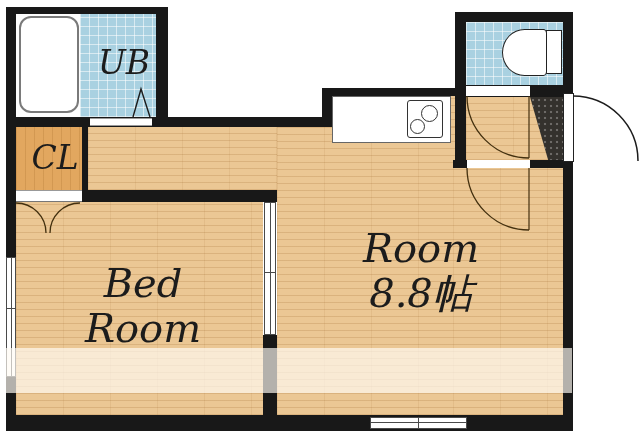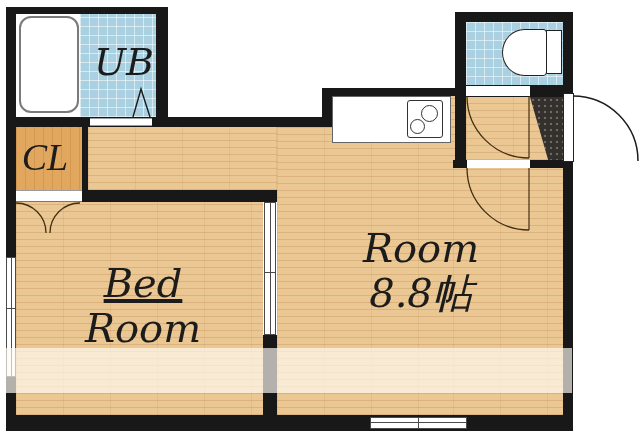--- a/index.html
+++ b/index.html
@@ -23,21 +23,21 @@
     background-size:6px 6px;z-index:2;
     clip-path:polygon(0 0,100% 0,100% 100%,55% 100%);}
   .fix{background:#ffffff;z-index:2;}
   .wall{background:#181818;z-index:3;}
   .gap{background:#ffffff;z-index:4;}
   .win{background:#ffffff;border:1px solid #4a4a4a;z-index:4;box-sizing:border-box;}
   svg.overlay{position:absolute;left:0;top:0;z-index:5;pointer-events:none;}
   .label{z-index:6;color:#1c1c1c;font-style:italic;text-align:center;
          transform:translate(-50%,-50%);white-space:nowrap;}
   .roomname{font-size:40px;line-height:45px;}
-  .smalllabel{font-size:38px;}
+  .smalllabel{font-size:33px;}
   .wm-band{background:rgba(255,251,243,0.68);z-index:7;}
   .wm-text{z-index:8;font-family:"DejaVu Sans","Liberation Sans",sans-serif;
            font-weight:bold;font-size:30px;color:#6b6b6b;letter-spacing:1px;
            transform:translate(-50%,-50%);white-space:nowrap;}
 </style>
 </head>
 <body>
 
 <div id="plan">
 
@@ -104,23 +104,23 @@
     <path d="M16,203 A30,30 0 0 1 46,233" fill="none" stroke="#43300f" stroke-width="1.3"></path>
     <path d="M80,203 A30,30 0 0 0 50,233" fill="none" stroke="#43300f" stroke-width="1.3"></path>
     <path d="M467,96 A62,62 0 0 0 529,158" fill="none" stroke="#43300f" stroke-width="1.3"></path>
     <line x1="529" y1="96" x2="529" y2="158" stroke="#43300f" stroke-width="1.2"></line>
     <path d="M467,168 A62,62 0 0 0 529,230" fill="none" stroke="#43300f" stroke-width="1.3"></path>
     <line x1="529" y1="168" x2="529" y2="230" stroke="#43300f" stroke-width="1.2"></line>
     <path d="M573,96 A65,65 0 0 1 638,161" fill="none" stroke="#1c1c1c" stroke-width="1.5"></path>
   </svg>
 
   <div class="label smalllabel" style="left:124px;top:62px;">UB</div>
-  <div class="label smalllabel" style="left:45px;top:157px;font-family:Liberation Serif, serif;">CL</div>
+  <div class="label smalllabel" style="left:55px;top:157px;">CL</div>
   <div class="label roomname" style="left:143px;top:306px;">
-    <div style="position:static;text-decoration:underline;">Bed</div>
+    <div style="position:static;">Bed</div>
     <div style="position:static;">Room</div>
   </div>
   <div class="label roomname" style="left:421px;top:271px;">
     <div style="position:static;">Room</div>
     <div style="position:static;">8.8帖</div>
   </div>
 
   <div class="wm-band" style="left:6px;top:348px;width:566px;height:45px;"></div>
 
 </div>

